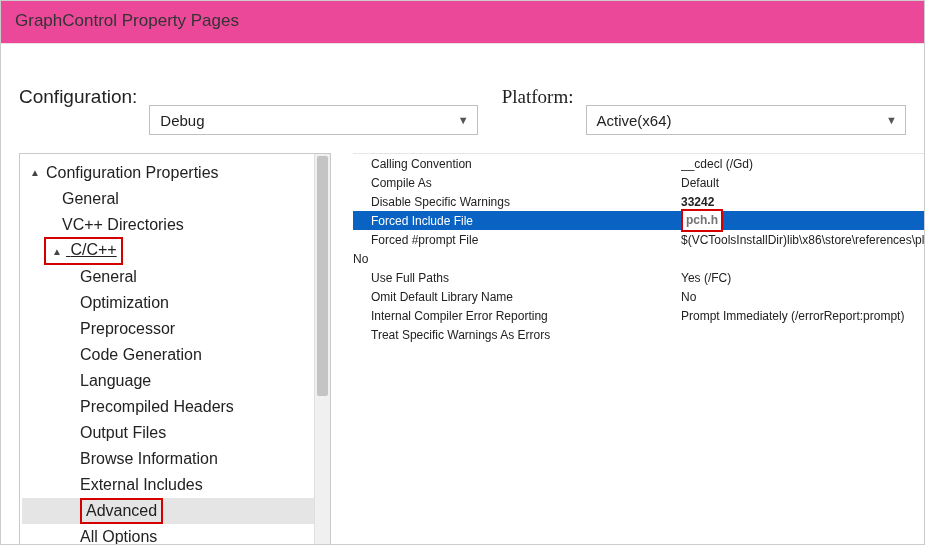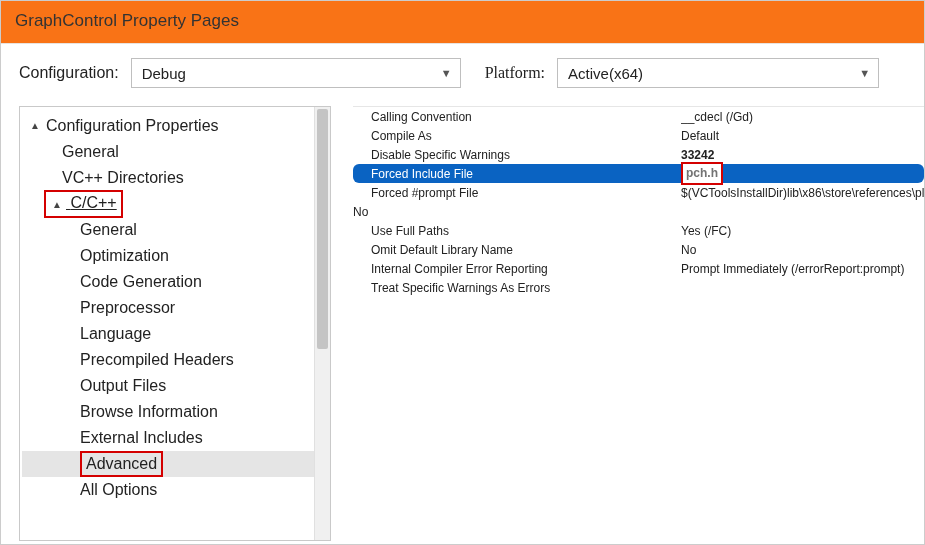--- a/index.html
+++ b/index.html
@@ -7,47 +7,48 @@
     font-family: "Segoe UI", Tahoma, sans-serif;
     font-size: 14px;
     color: #222;
     background: #fff;
     width: 925px;
     height: 545px;
     overflow: hidden;
     border: 1px solid #ccc;
   }
   .titlebar {
-    background: #f97316;
+    background: #ec4899;
     padding: 10px 14px 12px 14px;
     font-size: 17px;
     color: #333;
     border-bottom: 1px solid #e8e3df;
   }
   .toolbar {
     display: flex;
     align-items: center;
     padding: 14px 18px 18px 18px;
     gap: 10px;
   }
   .toolbar-label {
-    font-size: 16px;
+    font-size: 19px;
     color: #222;
     margin-right: 2px;
   }
   .combo {
     display: flex;
     align-items: center;
     justify-content: space-between;
     border: 1px solid #bfbfbf;
     background: #fff;
     height: 30px;
     padding: 0 8px 0 10px;
     font-size: 15px;
     color: #222;
+    margin-top: 47px;
   }
   .combo .chev {
     font-size: 11px;
     color: #555;
     margin-left: 8px;
   }
   .combo-config { width: 330px; }
   .combo-platform { width: 322px; }
   .platform-label { margin-left: 14px; font-family: Liberation Serif, serif; }
   .content {
@@ -131,21 +132,20 @@
     overflow: hidden;
   }
   .grid-row .gval {
     flex: 1;
     white-space: nowrap;
     overflow: hidden;
   }
   .grid-row.sel {
     background: #0a63c2;
     color: #fff;
-    border-radius: 6px;
   }
   .grid-row.sel .gval-inner {
     background: #fff;
     color: #737373;
     border: 2px solid #d40000;
     padding: 2px 3px;
     font-weight: 700;
     display: inline-block;
     line-height: 15px;
   }
@@ -194,24 +194,24 @@
         </span>
       </div>
 
       <div class="tree-item indent-3">
         <span>General</span>
       </div>
       <div class="tree-item indent-3">
         <span>Optimization</span>
       </div>
       <div class="tree-item indent-3">
+        <span>Preprocessor</span>
+      </div>
+      <div class="tree-item indent-3">
         <span>Code Generation</span>
-      </div>
-      <div class="tree-item indent-3">
-        <span>Preprocessor</span>
       </div>
       <div class="tree-item indent-3">
         <span>Language</span>
       </div>
       <div class="tree-item indent-3">
         <span>Precompiled Headers</span>
       </div>
       <div class="tree-item indent-3">
         <span>Output Files</span>
       </div>

